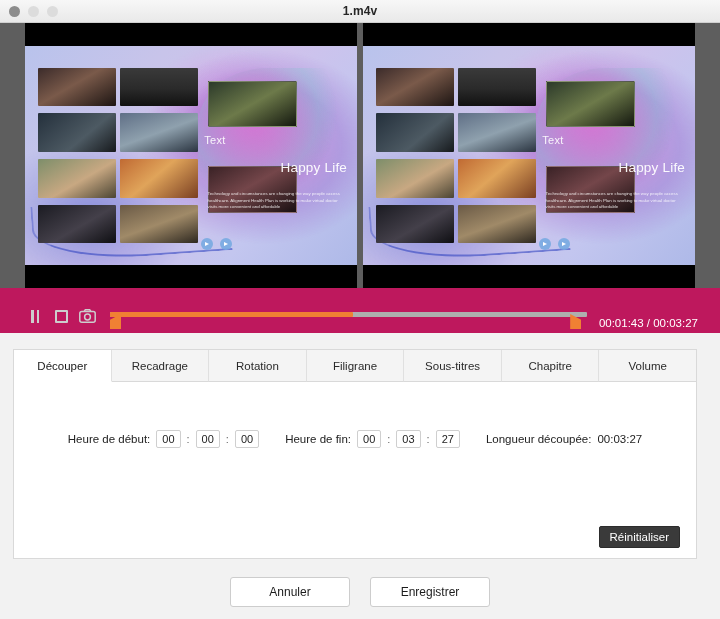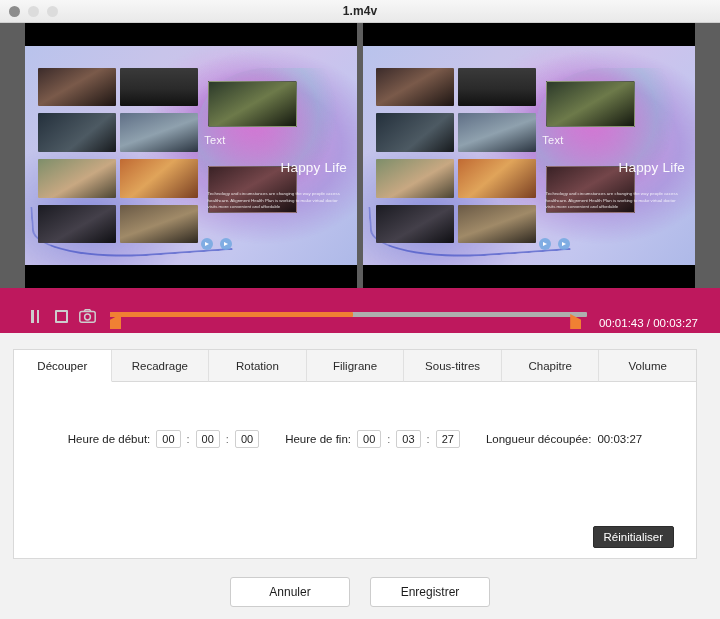--- a/index.html
+++ b/index.html
@@ -144,21 +144,21 @@
     display: flex; align-items: center; justify-content: center;
     gap: 26px; padding-top: 48px; font-size: 11.5px; color: #222;
   }
   .fgroup { display: flex; align-items: center; gap: 6px; }
   .tfield {
     border: 1px solid #cfcfcf; background: #fff; border-radius: 2px;
     min-width: 24px; padding: 2px 5px; text-align: center; font-size: 11px; color: #222;
   }
   .colon { color: #666; font-size: 11px; }
   .reset-btn {
-    position: absolute; right: 22px; bottom: 10px;
+    position: absolute; right: 16px; bottom: 10px;
     background: #3a3a3a; color: #fff; border: 1px solid #2c2c2c;
     font-size: 11.5px; padding: 4px 10px; border-radius: 2px; cursor: pointer;
   }
 
   
   .footer { flex: 0 0 66px; display: flex; align-items: center; justify-content: center; gap: 20px; }
   .fbtn {
     width: 120px; height: 30px; background: #fff; border: 1px solid #cdcdcd;
     border-radius: 3px; font-size: 12px; color: #1c1c1c; cursor: pointer;
     font-family: "Liberation Sans", sans-serif;

